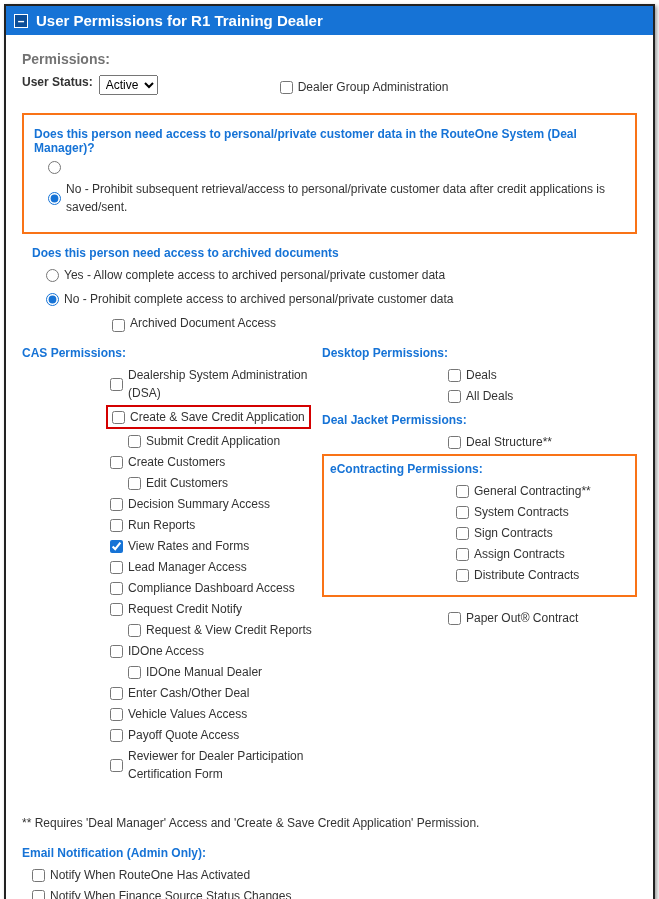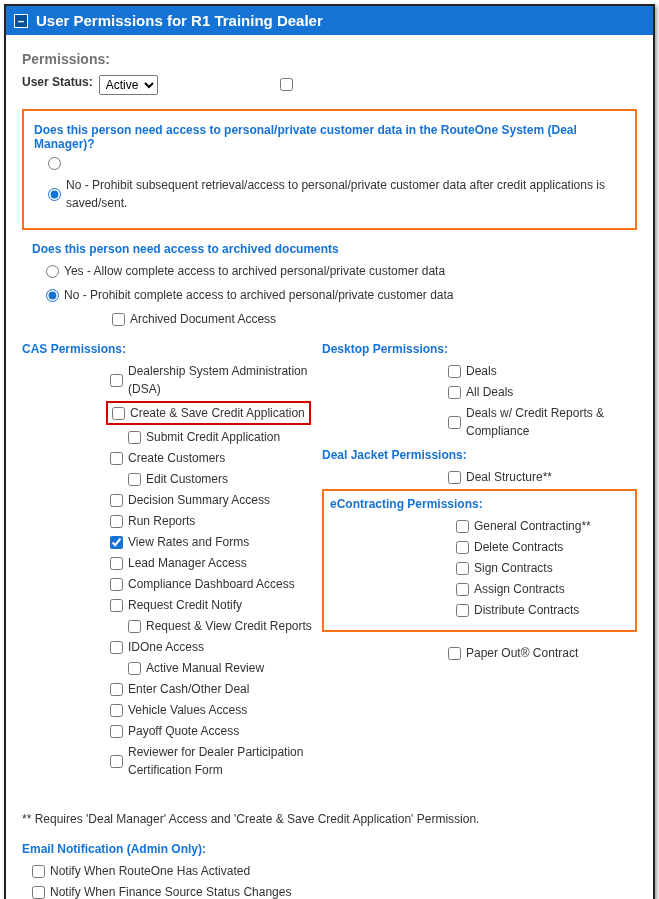--- a/index.html
+++ b/index.html
@@ -122,20 +122,21 @@
     <div class="section-title">Permissions:</div>
 
     <div class="status-row">
       <label>User Status:</label>
       <select>
         <option>Active</option>
       </select>
       <span style="flex:0 0 110px;"></span>
       <span class="chk-row">
         <input type="checkbox" style="">
+        <span>Dealer Group Administration</span>
       </span>
     </div>
 
     <div class="redbox">
       <div class="sub-title">Does this person need access to personal/private customer data in the RouteOne System (Deal Manager)?</div>
       <div class="radio-group">
         <div class="chk-row">
           <input type="radio" name="q1" style="">
         </div>
         <div class="chk-row">
@@ -150,21 +151,21 @@
       <div class="radio-group">
         <div class="chk-row">
           <input type="radio" name="q2" style="">
           <span>Yes - Allow complete access to archived personal/private customer data</span>
         </div>
         <div class="chk-row">
           <input type="radio" name="q2" checked="" style="">
           <span>No - Prohibit complete access to archived personal/private customer data</span>
         </div>
       </div>
-      <div class="chk-row archived-indent" style="margin-top:2px;">
+      <div class="chk-row archived-indent" style="margin-top:2px;align-items:flex-end;">
         <input type="checkbox" style="">
         <span>Archived Document Access</span>
       </div>
     </div>
 
     <div class="columns">
 
       <div class="col-left">
         <div class="sub-title">CAS Permissions:</div>
 
@@ -223,21 +224,21 @@
         <div class="chk-row perm-list indent1">
           <input type="checkbox" style="">
           <span>Request &amp; View Credit Reports</span>
         </div>
         <div class="chk-row perm-list">
           <input type="checkbox" style="">
           <span>IDOne Access</span>
         </div>
         <div class="chk-row perm-list indent1">
           <input type="checkbox" style="">
-          <span>Active Manual Review</span>
+          <span>IDOne Manual Dealer</span>
         </div>
         <div class="chk-row perm-list">
           <input type="checkbox" style="">
           <span>Enter Cash/Other Deal</span>
         </div>
         <div class="chk-row perm-list">
           <input type="checkbox" style="">
           <span>Vehicle Values Access</span>
         </div>
         <div class="chk-row perm-list">
@@ -253,40 +254,36 @@
       <div class="col-right">
         <div class="sub-title">Desktop Permissions:</div>
         <div class="chk-row right-list">
           <input type="checkbox" style="">
           <span>Deals</span>
         </div>
         <div class="chk-row right-list">
           <input type="checkbox" style="">
           <span>All Deals</span>
         </div>
-        <div class="chk-row right-list">
-          <input type="checkbox" style="">
-          <span>Deals w/ Credit Reports &amp; Compliance</span>
-        </div>
 
         <div class="sub-title" style="margin-top:8px;">Deal Jacket Permissions:</div>
         <div class="chk-row right-list">
           <input type="checkbox" style="">
           <span>Deal Structure**</span>
         </div>
 
         <div class="redbox" style="padding:2px 6px 8px 6px; margin-top:2px;">
           <div class="sub-title">eContracting Permissions:</div>
           <div class="chk-row right-list">
             <input type="checkbox" style="">
             <span>General Contracting**</span>
           </div>
           <div class="chk-row right-list">
             <input type="checkbox" style="">
-            <span>Delete Contracts</span>
+            <span>System Contracts</span>
           </div>
           <div class="chk-row right-list">
             <input type="checkbox" style="">
             <span>Sign Contracts</span>
           </div>
           <div class="chk-row right-list">
             <input type="checkbox" style="">
             <span>Assign Contracts</span>
           </div>
           <div class="chk-row right-list">

